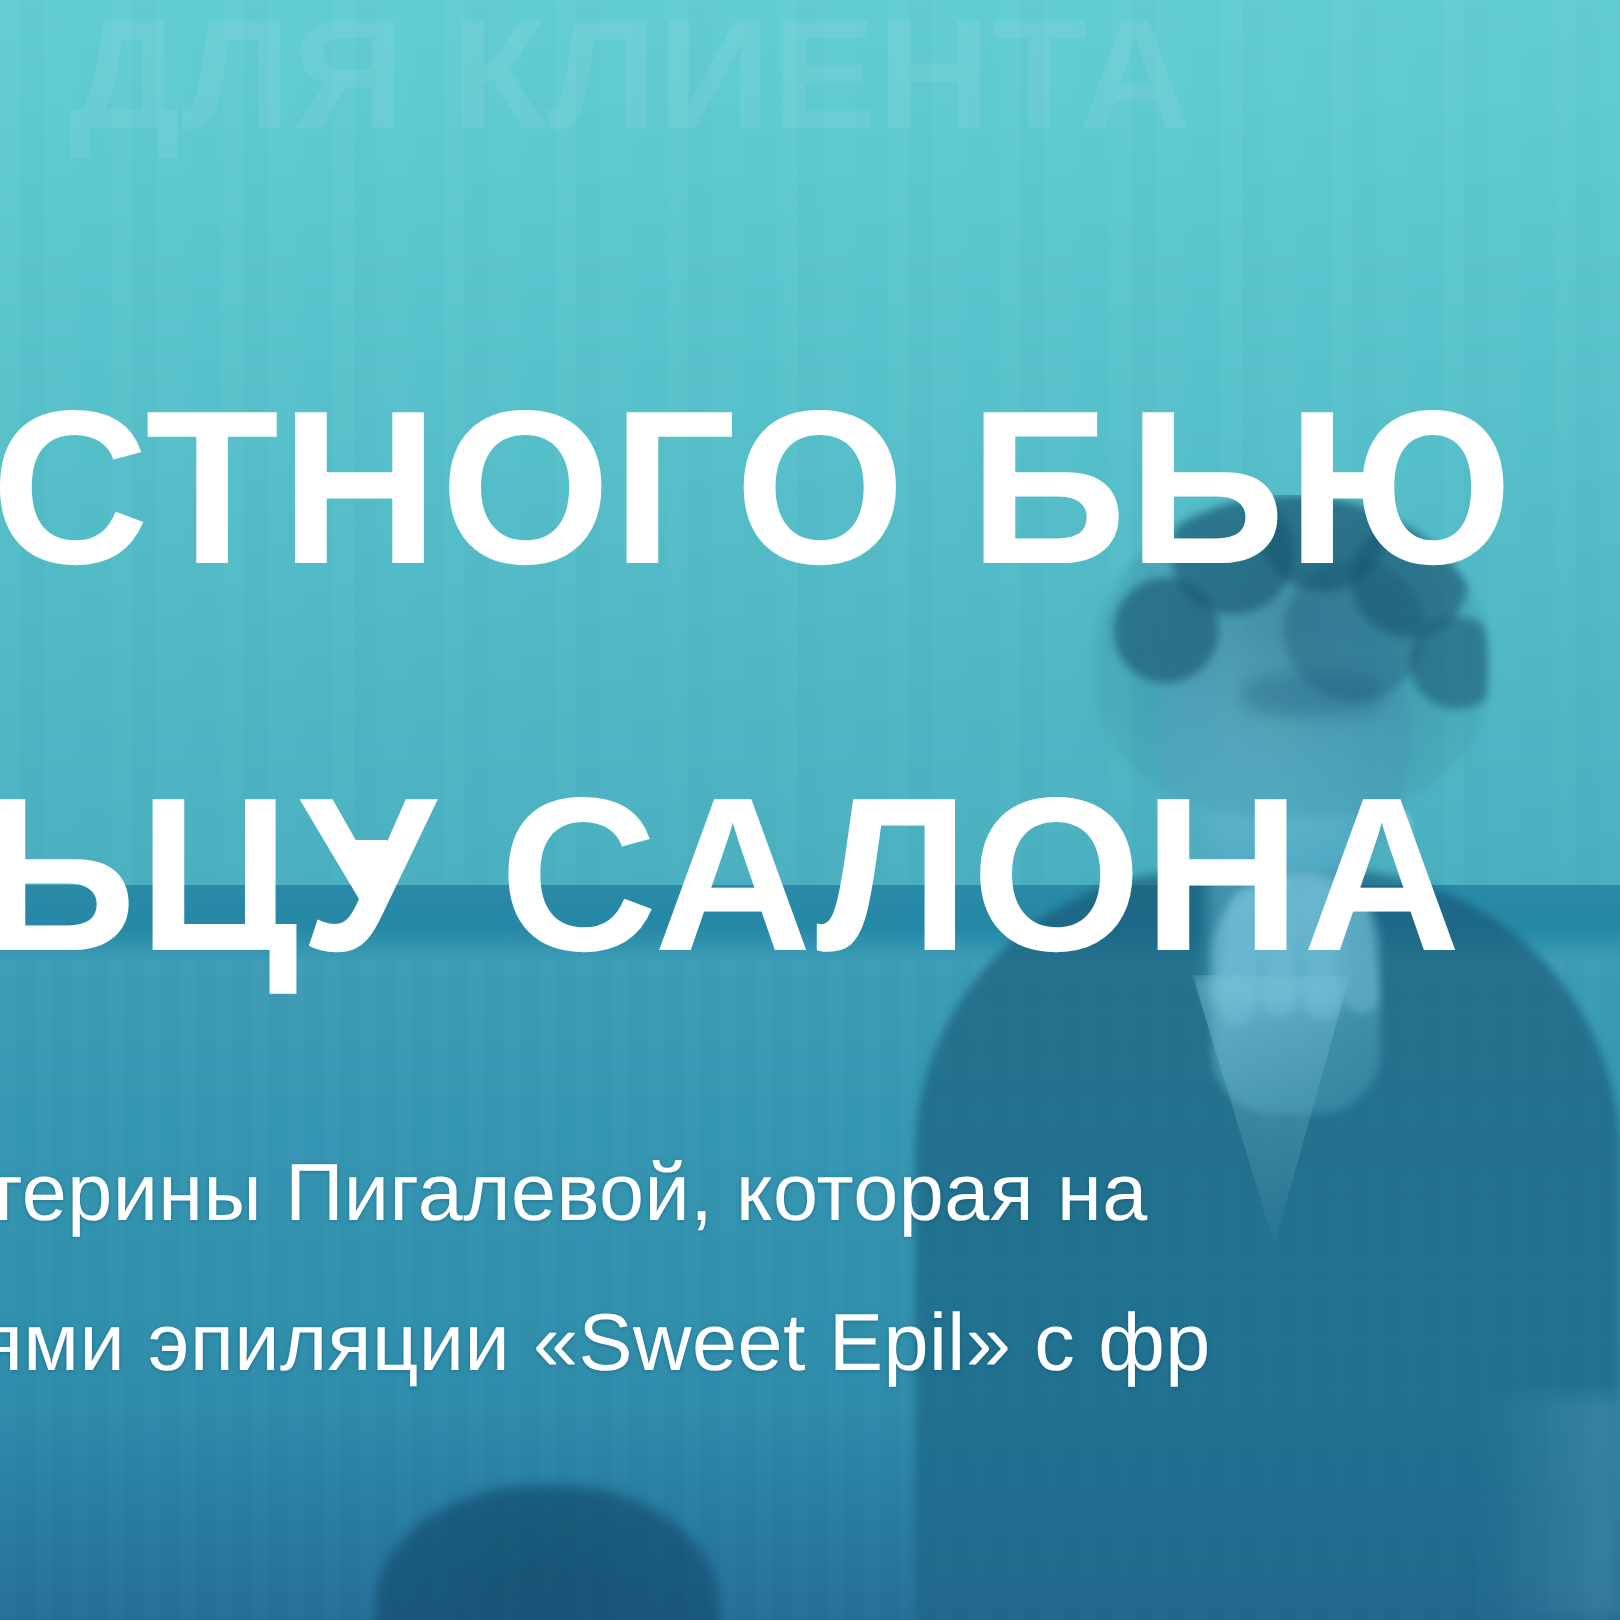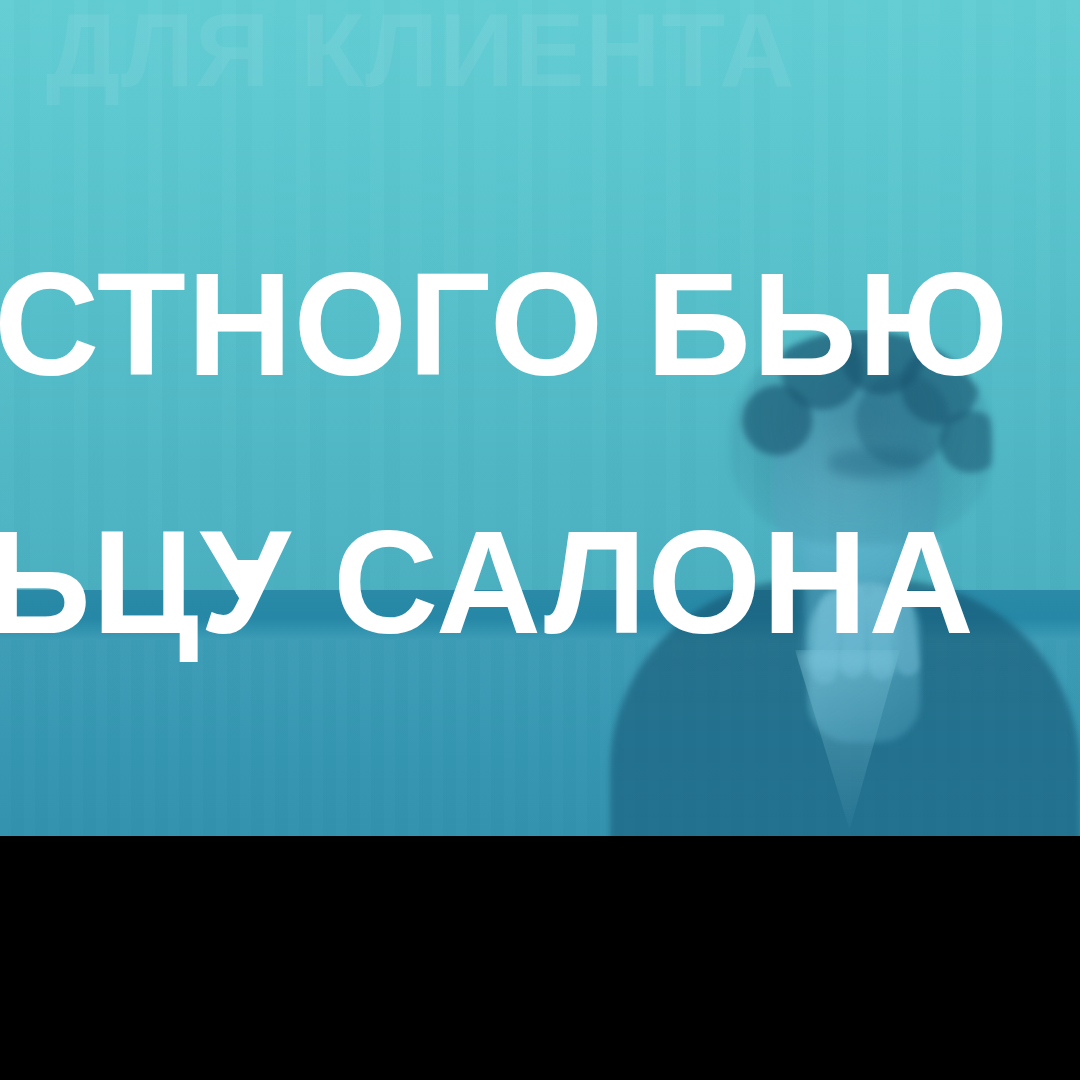--- a/index.html
+++ b/index.html
@@ -6,21 +6,21 @@
   html, body {
     margin: 0;
     padding: 0;
     background: #000;
   }
   * { box-sizing: border-box; }
 
   #banner {
     position: relative;
     width: 1080px;
-    height: 836px;
+    height: 1080px;
     overflow: hidden;
     font-family: "Liberation Sans", sans-serif;
     background: #4fb6c4;
   }
 
   
   .bg-top {
     position: absolute;
     left: 0; top: 0;
     width: 100%;
@@ -333,14 +333,18 @@
 
   <div class="kicker">ДЛЯ КЛИЕНТА</div>
 
   <div class="band-notch"></div>
 
   <div class="headline">
     <span class="hl-line l1">СТНОГО БЬЮ</span>
     <span class="hl-line l2">ЬЦУ САЛОНА</span>
   </div>
 
+  <div class="subtitle">
+    <span class="sub-line s1">терины Пигалевой, которая на</span>
+    <span class="sub-line s2">ями эпиляции «Sweet Epil» с фр</span>
+  </div>
 
 </div>
 
 </body></html>

